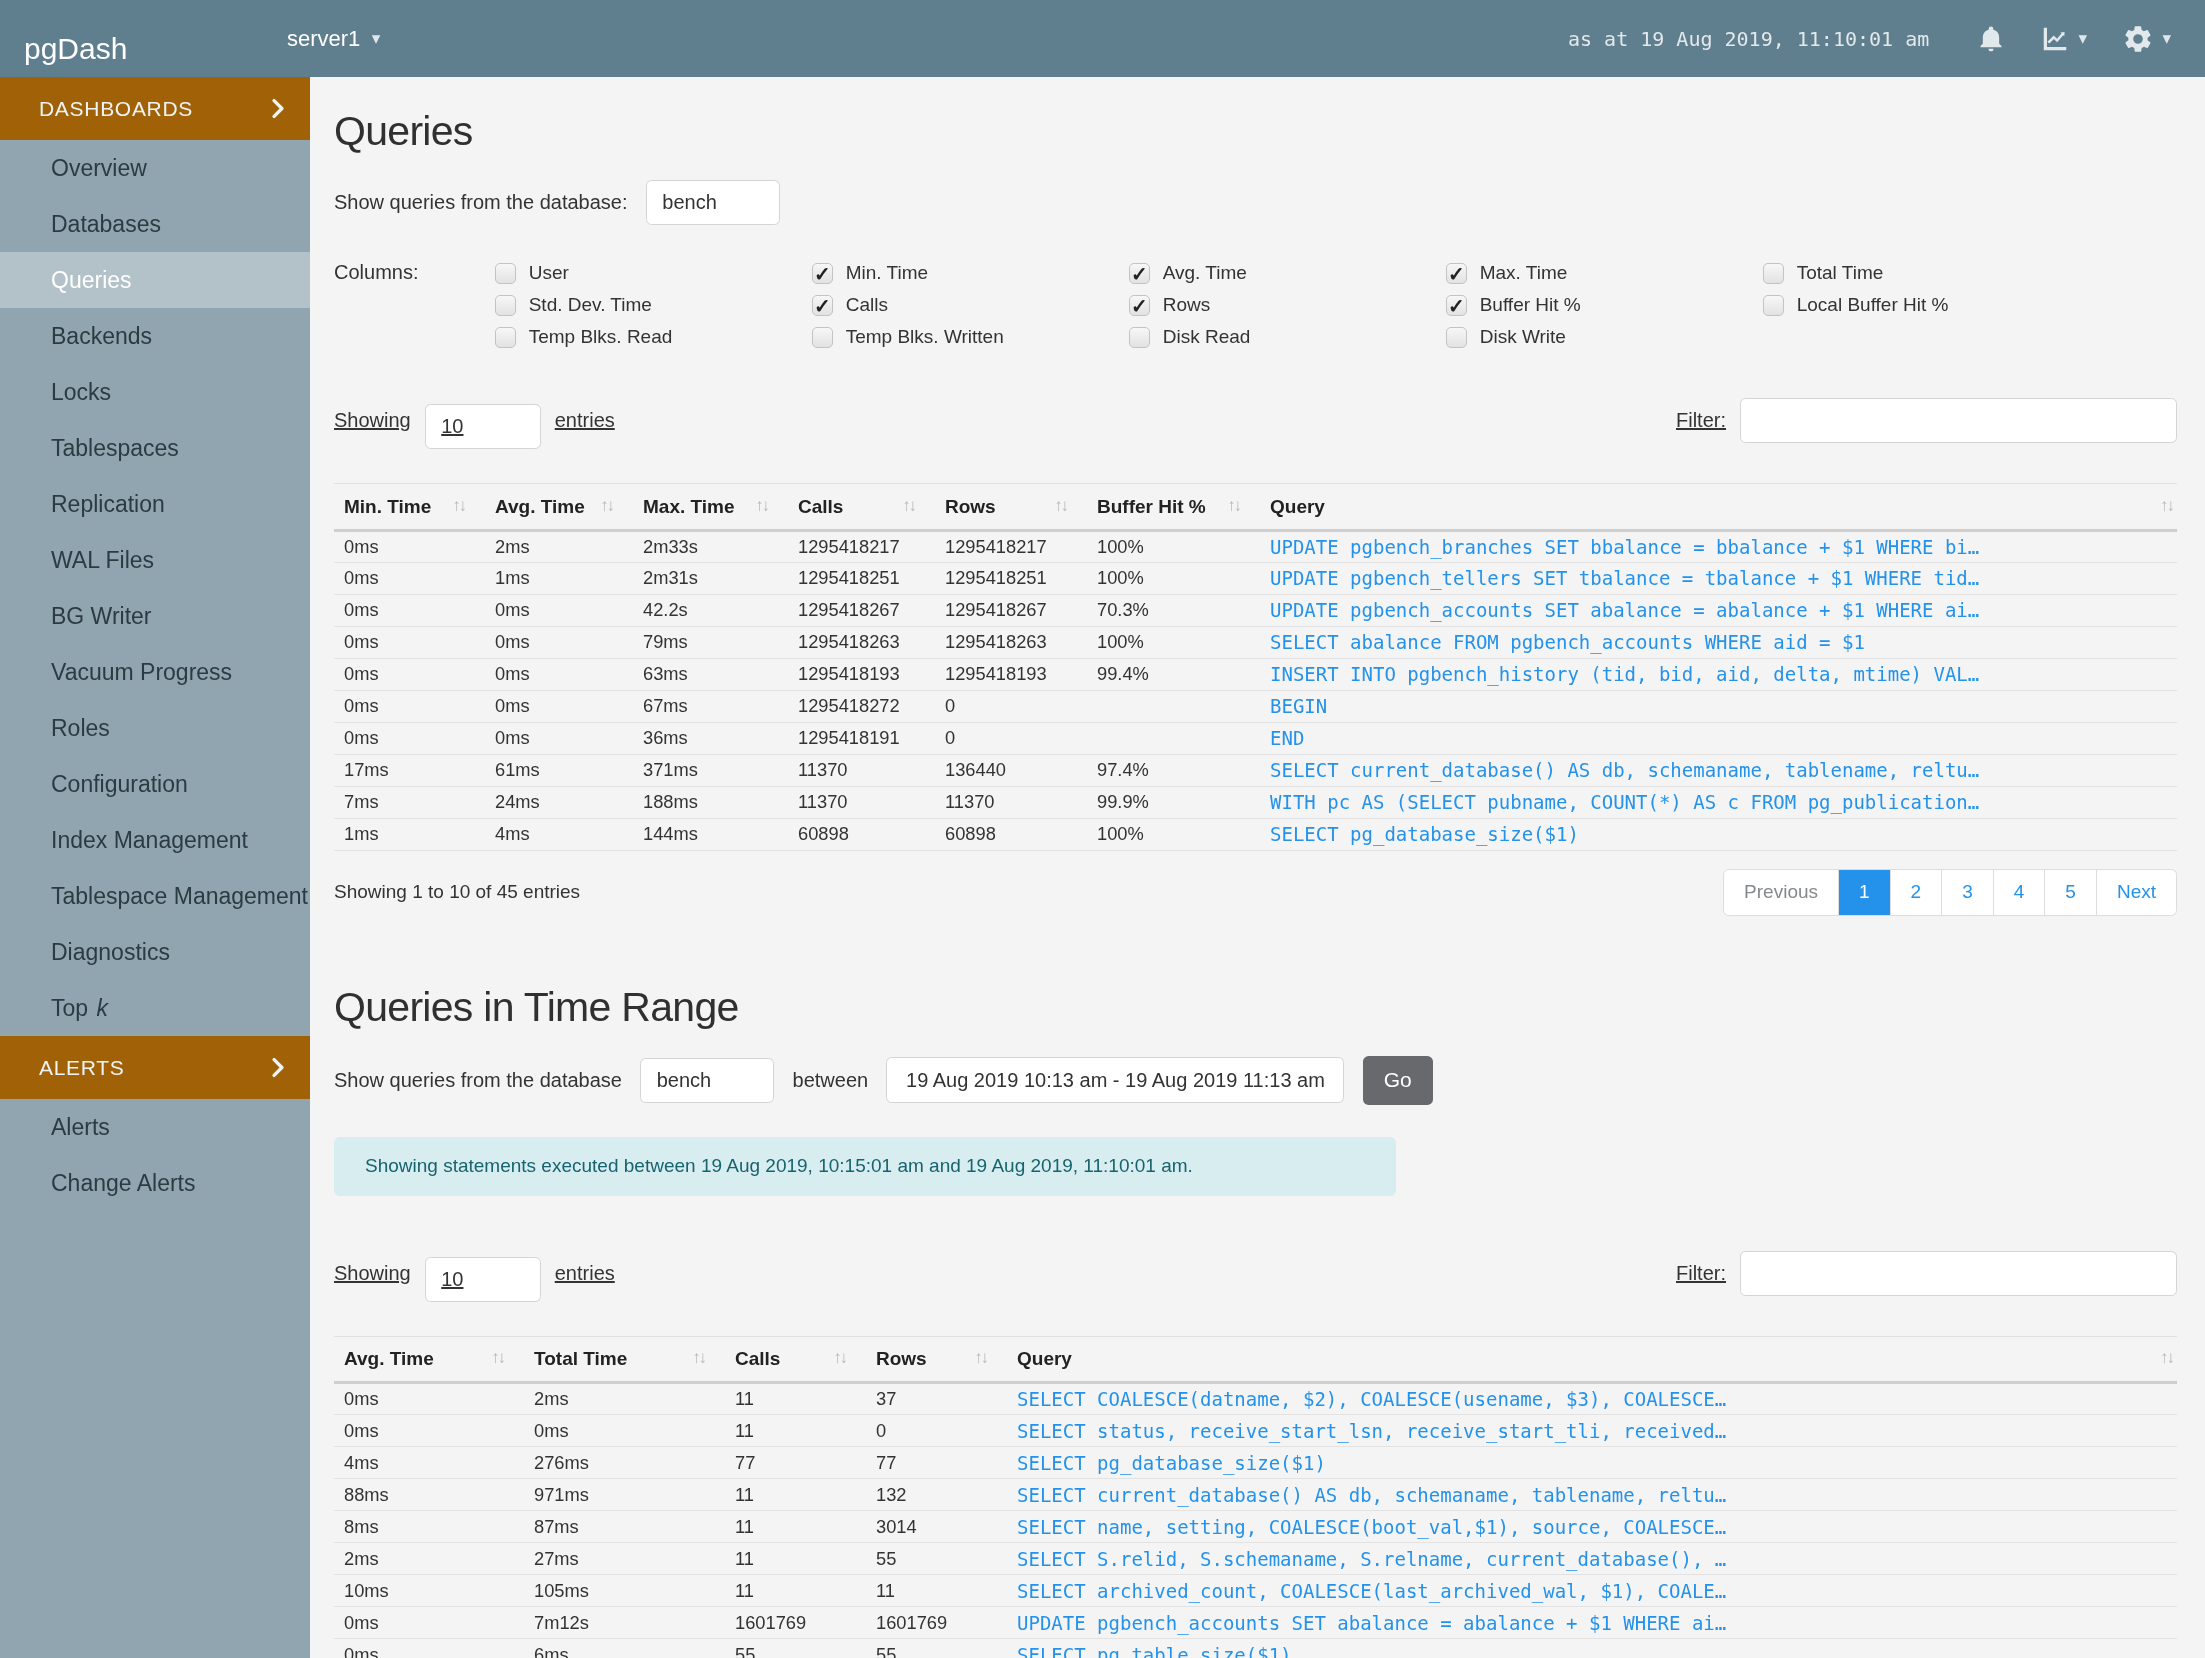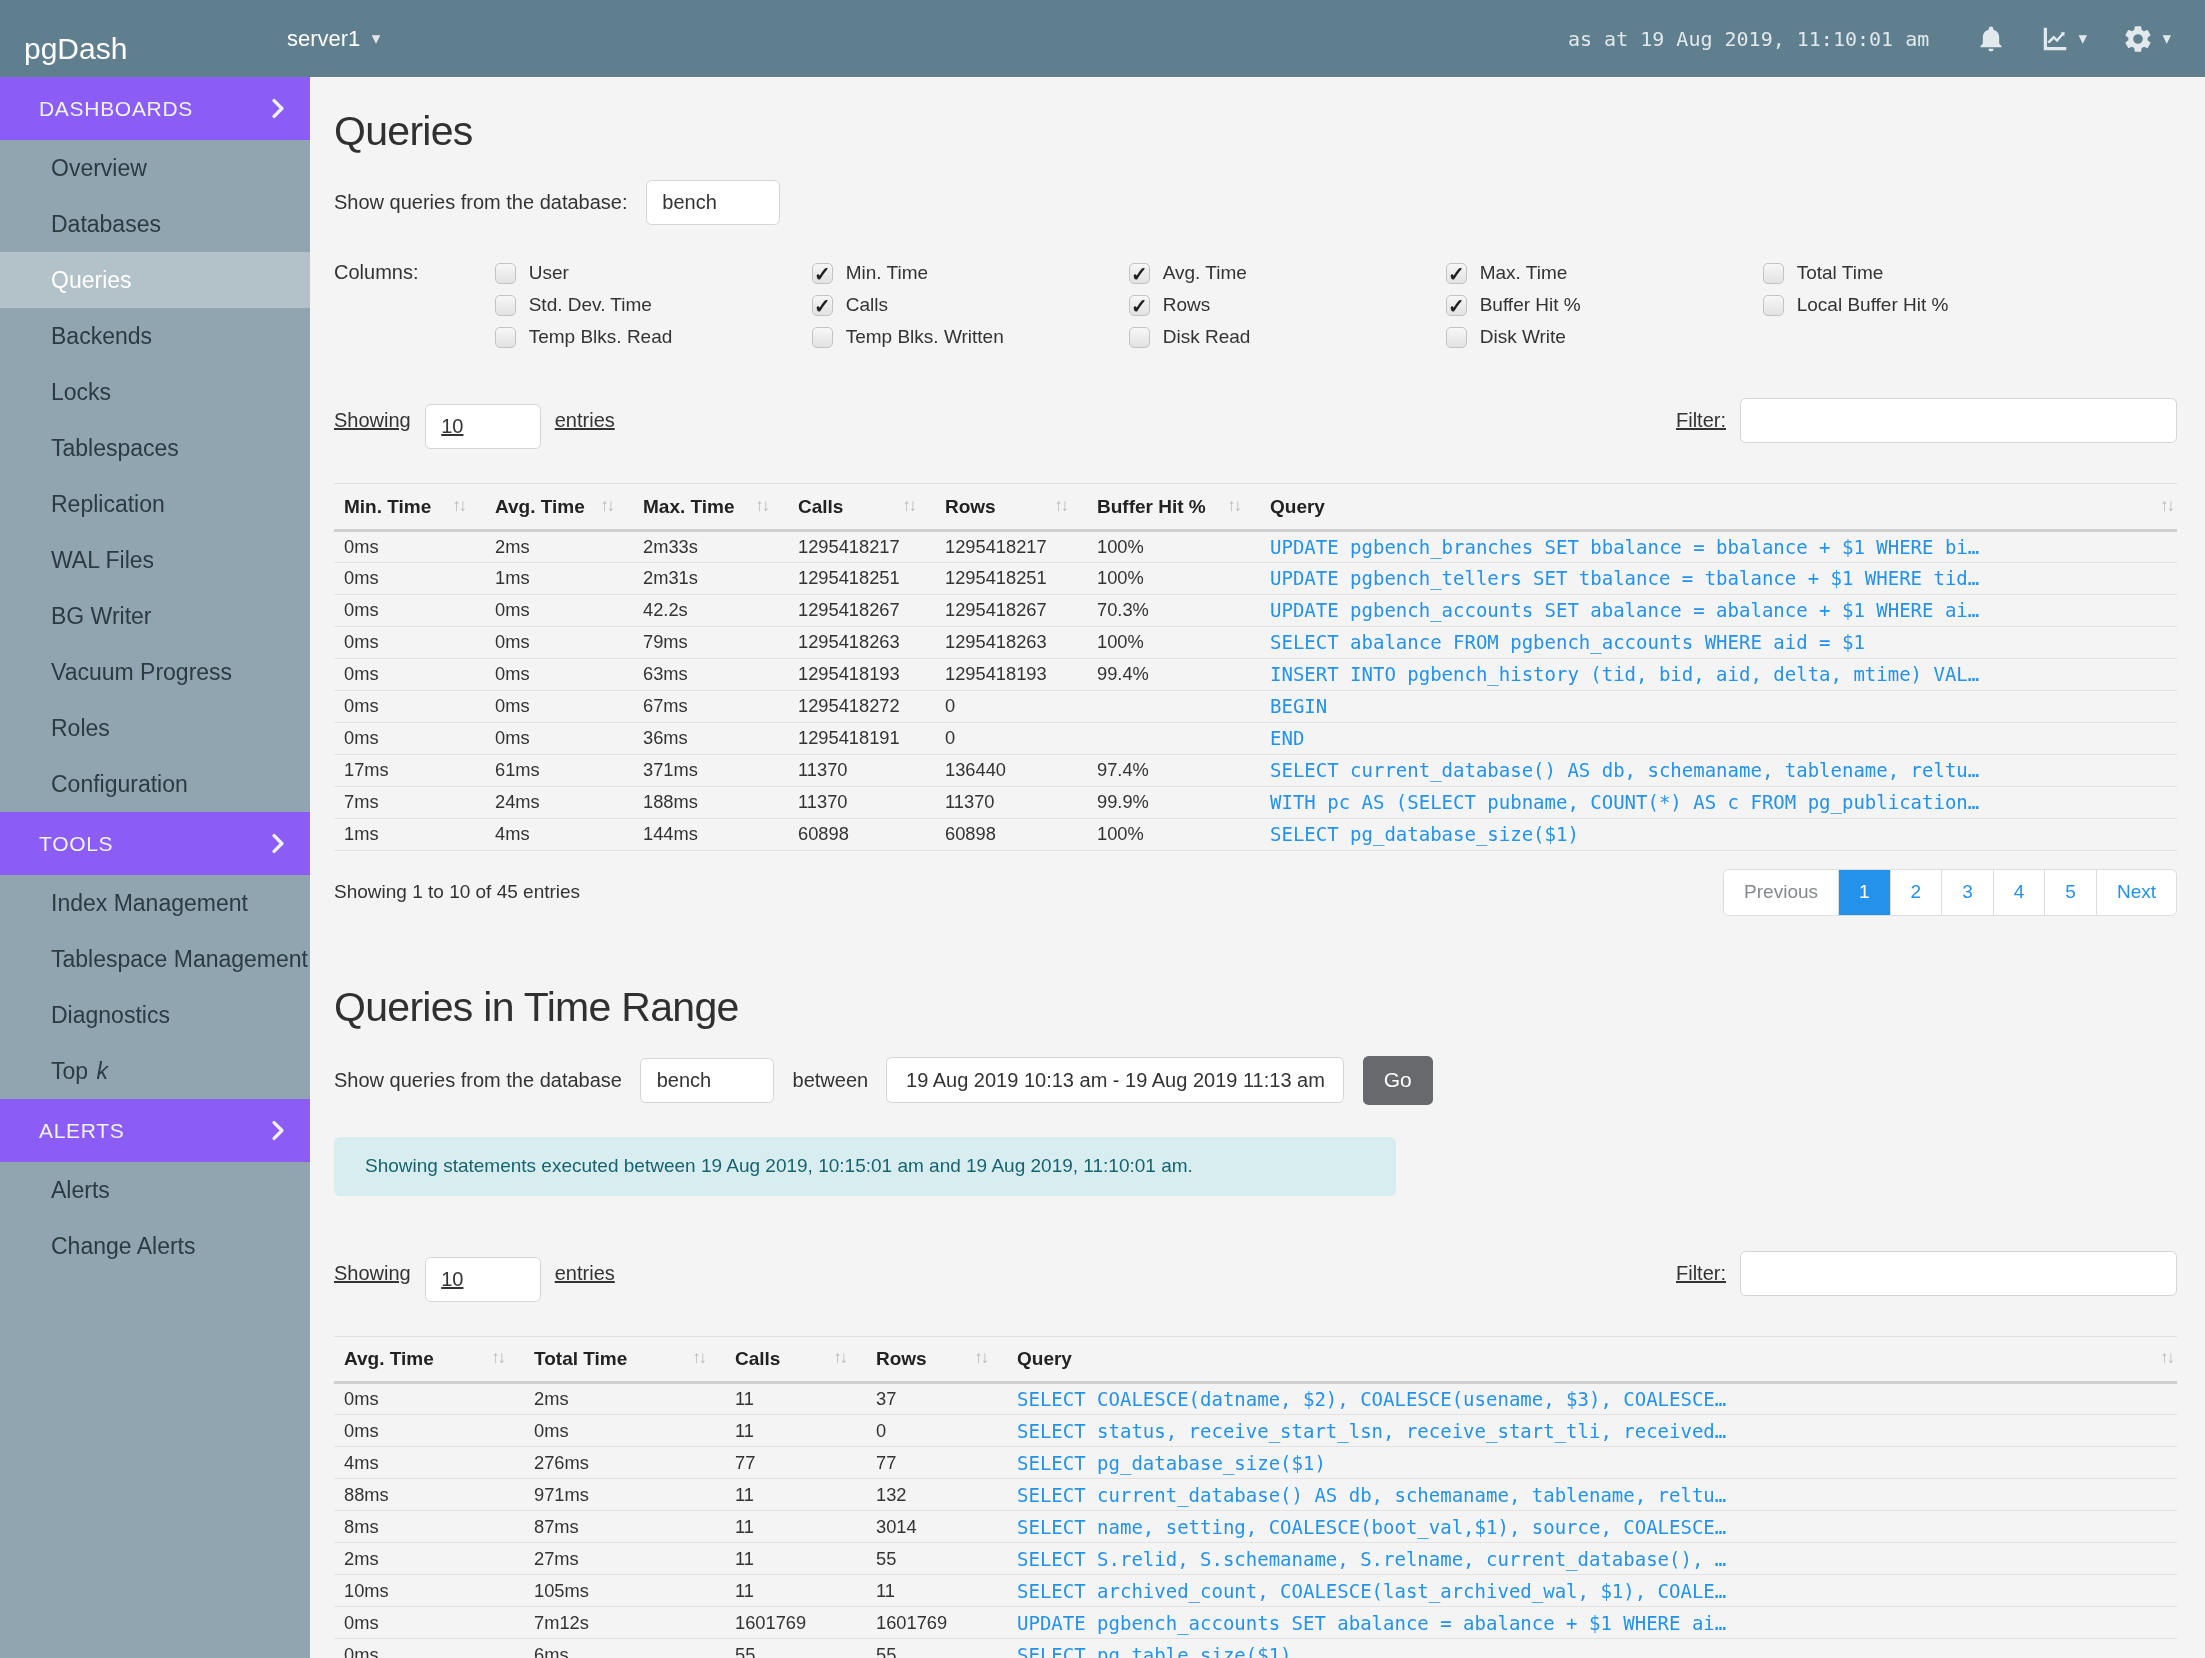--- a/index.html
+++ b/index.html
@@ -20,21 +20,21 @@
   .server { display: flex; align-items: center; gap: 11.3px; font-size: 22px; cursor: pointer; }
   .caret { font-size: 17px; color: #dfe7ea; }
   .topbar-right { margin-left: auto; display: flex; align-items: center; gap: 35px; padding-right: 34px; }
   .timestamp { font-family: "DejaVu Sans Mono", "Liberation Mono", monospace; font-size: 20px; color: #e2e9ec; margin-right: 12.7px; }
   .tb-icon { display: flex; align-items: center; gap: 8.5px; cursor: pointer; }
   .tb-icon svg { fill: #e2e9ec; }
   
   .layout { display: flex; height: 1581px; }
   .sidebar { width: 310px; flex-shrink: 0; background: #90a5af; }
   .side-header {
-    height: 63px; background: #8b5cf6; color: #eef3f5;
+    height: 63px; background: #a16207; color: #eef3f5;
     font-size: 21px; letter-spacing: 0.7px;
     display: flex; align-items: center; justify-content: space-between;
     padding: 0 25px 0 39px; cursor: pointer;
   }
   .sidebar ul { list-style: none; margin: 0; padding: 0; }
   .sidebar li {
     height: 56px; display: flex; align-items: center;
     padding-left: 51px; font-size: 23px; color: #2c3b43; cursor: pointer;
   }
   .sidebar li.active { background: #b3c1c8; color: #fff; }
@@ -160,26 +160,20 @@
       <li>Backends</li>
       <li>Locks</li>
       <li>Tablespaces</li>
       <li>Replication</li>
       <li>WAL Files</li>
       <li>BG Writer</li>
       <li>Vacuum Progress</li>
       <li>Roles</li>
       <li>Configuration</li>
     </ul>
-    <div class="side-header">
-      <span>TOOLS</span>
-      <svg width="14" height="21" viewBox="0 0 10 16">
-          <path d="M2 2l6 6-6 6" stroke="#eef3f5" stroke-width="2.6" fill="none" stroke-linecap="round" stroke-linejoin="round"></path>
-        </svg>
-    </div>
     <ul>
       <li>Index Management</li>
       <li>Tablespace Management</li>
       <li>Diagnostics</li>
       <li>
           <span>Top</span>
           <span class="topk-k">k</span>
         </li>
     </ul>
     <div class="side-header">

